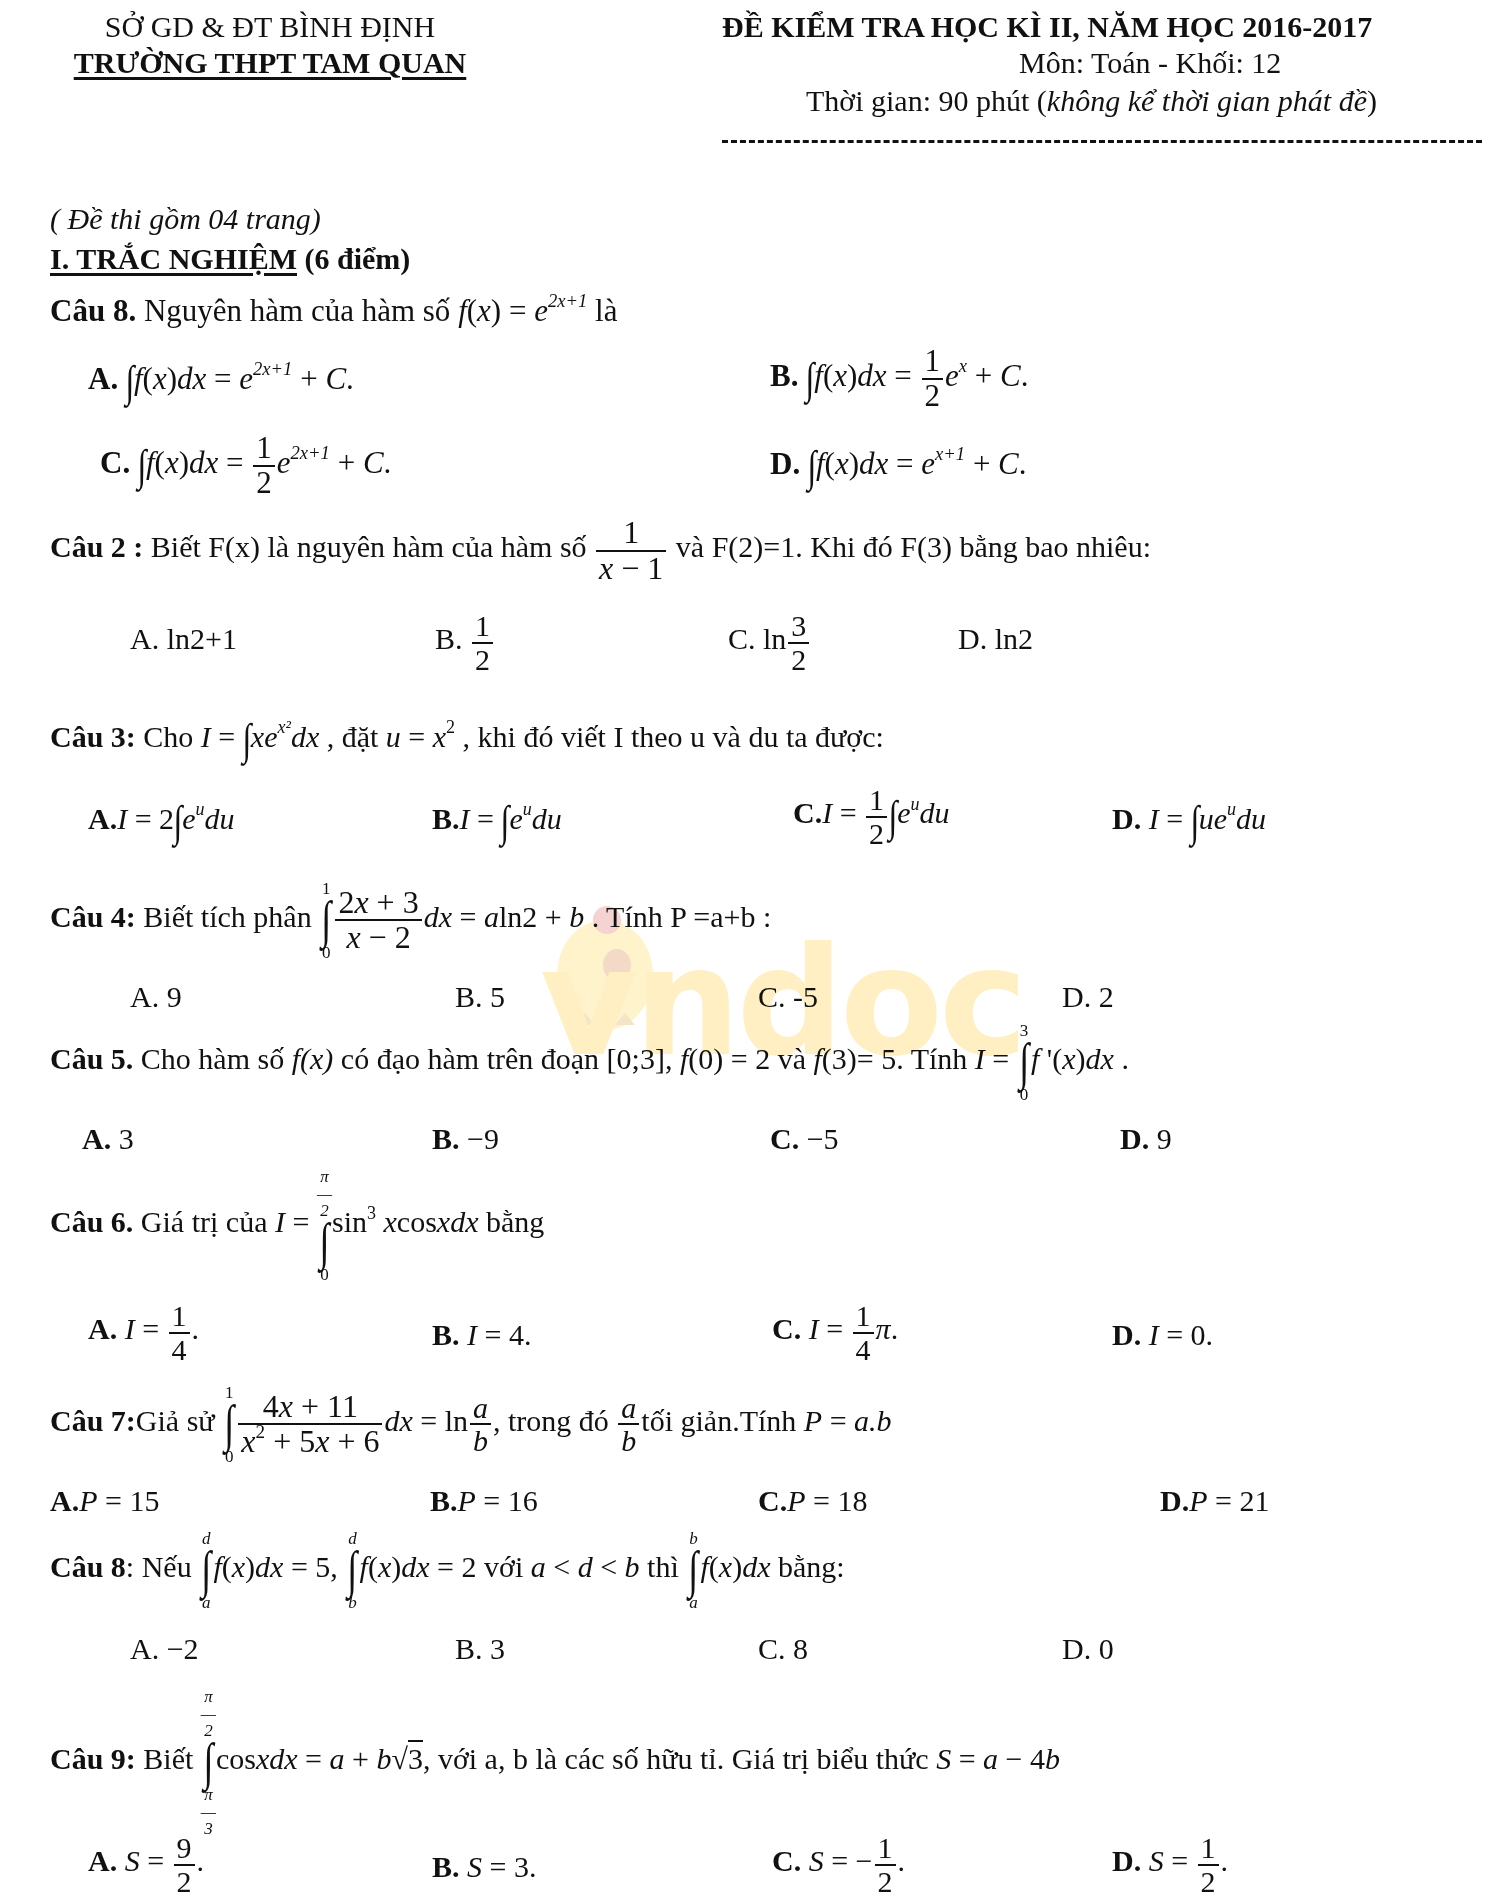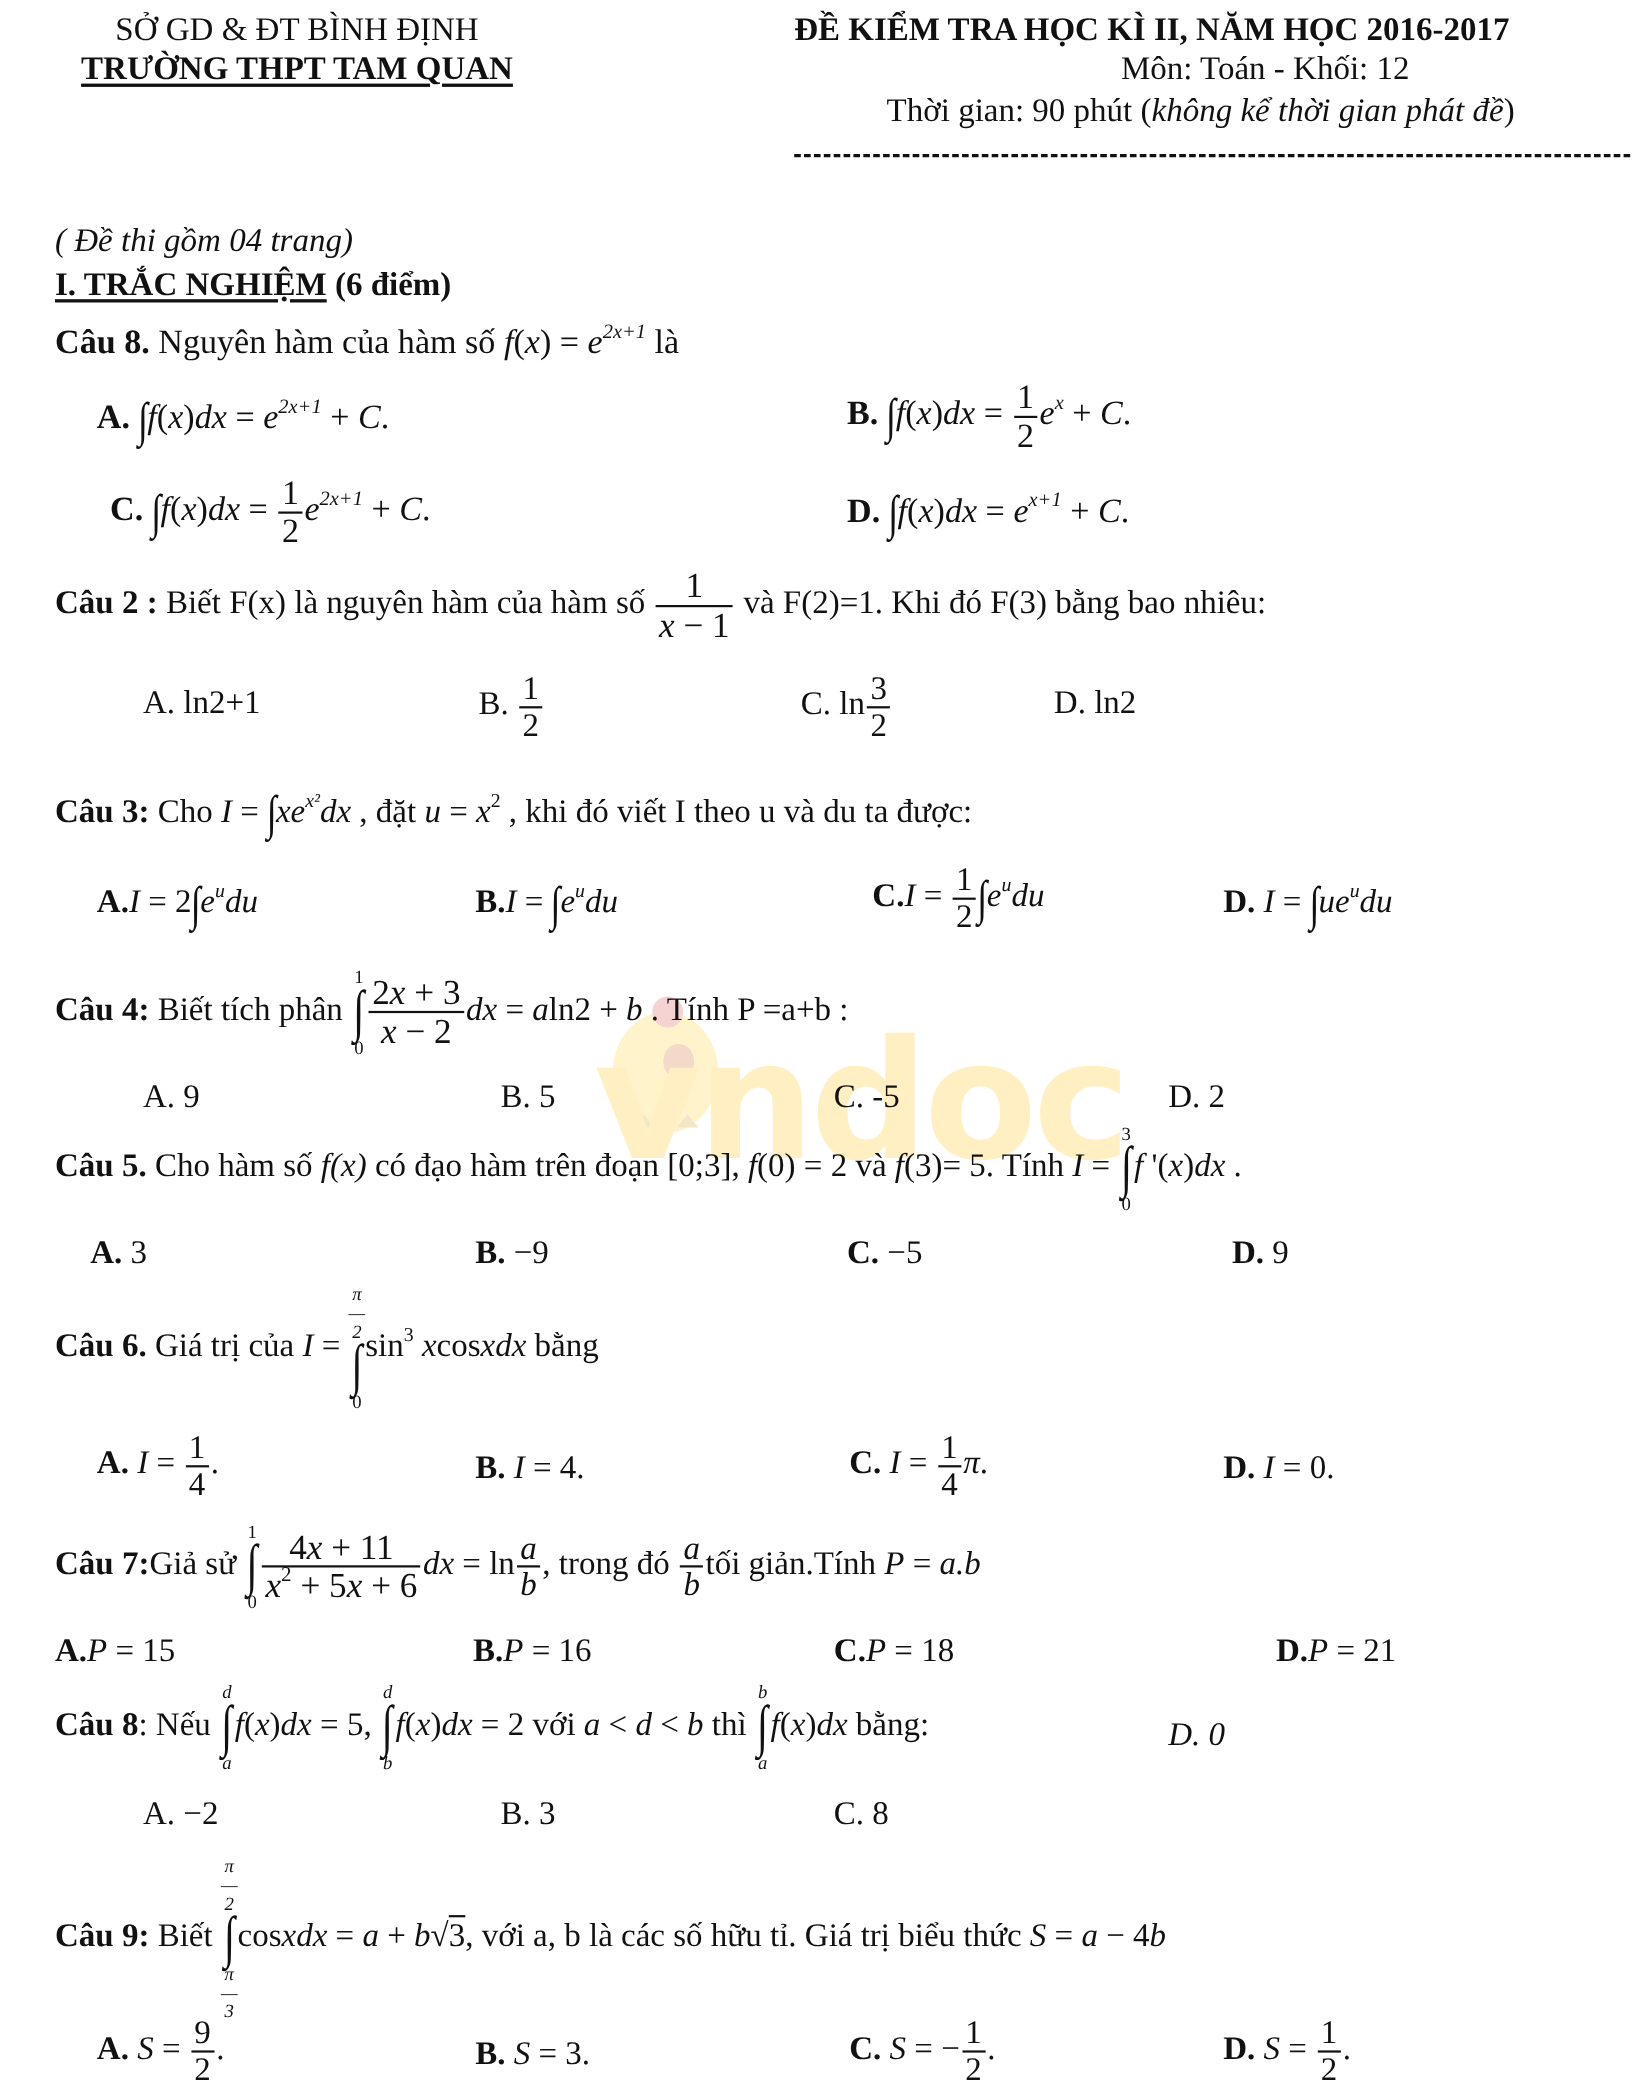--- a/index.html
+++ b/index.html
@@ -122,21 +122,21 @@
 <div class="abs t30" style="left:430px; top:1484px;"><b>B.</b><span class="math">P</span> = 16</div>
 <div class="abs t30" style="left:758px; top:1484px;"><b>C.</b><span class="math">P</span> = 18</div>
 <div class="abs t30" style="left:1160px; top:1484px;"><b>D.</b><span class="math">P</span> = 21</div>
 
 <div class="abs t30" style="left:50px; top:1530px;">
   <b>Câu 8</b><span>: Nếu </span><span class="lim"><span class="up i">d</span><span class="sym">∫</span><span class="lo i">a</span></span><span class="math">f</span>(<span class="math">x</span>)<span class="math">dx</span> = 5, <span class="lim"><span class="up i">d</span><span class="sym">∫</span><span class="lo i">b</span></span><span class="math">f</span>(<span class="math">x</span>)<span class="math">dx</span> = 2<span> với </span><span class="math">a</span> &lt; <span class="math">d</span> &lt; <span class="math">b</span><span> thì </span><span class="lim"><span class="up i">b</span><span class="sym">∫</span><span class="lo i">a</span></span><span class="math">f</span>(<span class="math">x</span>)<span class="math">dx</span><span> bằng:</span>
 </div>
 <div class="abs t30" style="left:130px; top:1632px;"><span>A.</span> <span>−2</span></div>
 <div class="abs t30" style="left:455px; top:1632px;"><span>B.</span> <span>3</span></div>
 <div class="abs t30" style="left:758px; top:1632px;"><span>C.</span> <span>8</span></div>
-<div class="abs t30" style="left:1062px; top:1560px;font-style:italic;"><span>D.</span> <span>0</span></div>
+<div class="abs t30" style="left:1062px; top:1632px;"><span>D.</span> <span>0</span></div>
 
 <div class="abs t30" style="left:50px; top:1688px;">
   <b>Câu 9:</b><span> Biết </span><span class="lim"><span class="up i">π<br>—<br>2</span><span class="sym">∫</span><span class="lo i">π<br>—<br>3</span></span>cos<span class="math">xdx</span> = <span class="math">a</span> + <span class="math">b</span>√<span style="border-top:2px solid #111;">3</span><span>, với a, b là các số hữu tỉ. Giá trị biểu thức </span><span class="math">S</span> = <span class="math">a</span> − 4<span class="math">b</span>
 </div>
 <div class="abs t30" style="left:88px; top:1832px;"><b>A.</b> <span class="math">S</span> = <span class="frac"><span class="num">9</span><span>2</span></span>.</div>
 <div class="abs t30" style="left:432px; top:1850px;"><b>B.</b> <span class="math">S</span> = 3.</div>
 <div class="abs t30" style="left:772px; top:1832px;"><b>C.</b> <span class="math">S</span> = −<span class="frac"><span class="num">1</span><span>2</span></span>.</div>
 <div class="abs t30" style="left:1112px; top:1832px;"><b>D.</b> <span class="math">S</span> = <span class="frac"><span class="num">1</span><span>2</span></span>.</div>
 
 </div>

